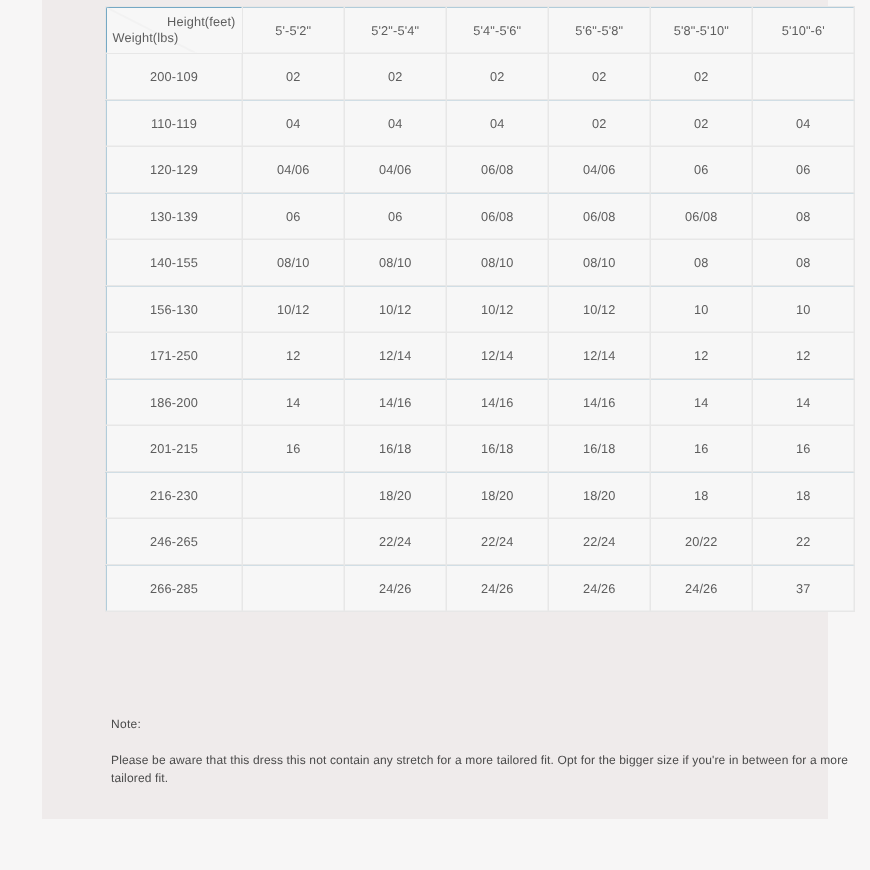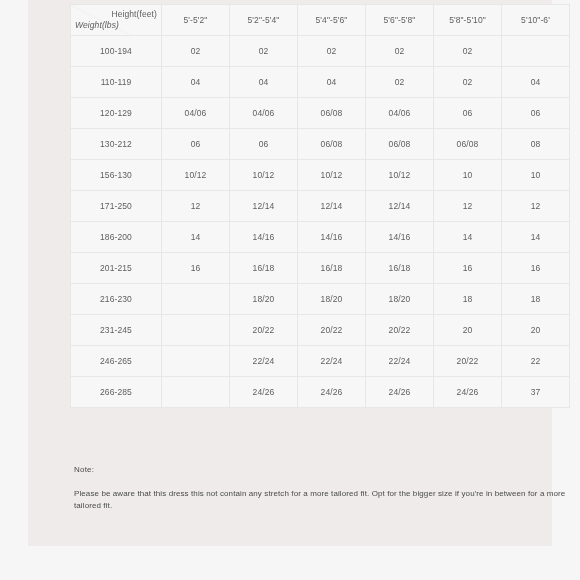--- a/index.html
+++ b/index.html
@@ -75,21 +75,20 @@
     color: #5e5e5e;
     white-space: nowrap;
   }
   td.corner .lbl-w {
     position: absolute;
     left: 4px;
     bottom: 5px;
     font-size: 8.5px;
     color: #5e5e5e;
     white-space: nowrap;
-    font-style: italic;
   }
 
   
   th.hcol {
     height: 46px;
     background: #dedede;
     border: 1px solid #e4e4e4;
     font-size: 8.5px;
     color: #5e5e5e;
   }
@@ -107,21 +106,21 @@
   td.blank {
     background: #dedede;
     border: 1px solid #e4e4e4;
     color: transparent;
   }
 
   
   .note {
     position: absolute;
     left: 46px;
-    top: 465px;
+    top: 478px;
     width: 492px;
   }
   .note-title {
     font-size: 8px;
     color: #4a4a4a;
     margin: 0 0 14px 0;
     letter-spacing: 0.2px;
   }
   .note-body {
     font-size: 8px;
@@ -150,21 +149,21 @@
         <th class="hcol">5'-5'2"</th>
             <th class="hcol">5'2"-5'4"</th>
             <th class="hcol">5'4"-5'6"</th>
             <th class="hcol">5'6"-5'8"</th>
             <th class="hcol">5'8"-5'10"</th>
             <th class="hcol">5'10"-6'</th>
           </tr>
       </thead>
       <tbody>
           <tr>
-            <td class="wcol">100-194</td>
+            <td class="wcol">200-109</td>
             <td class="">02</td>
             <td class="">02</td>
             <td class="">02</td>
             <td class="">02</td>
             <td class="">02</td>
             <td class="blank"></td>
           </tr>
           <tr>
             <td class="wcol">110-119</td>
             <td class="">04</td>
@@ -177,26 +176,35 @@
           <tr>
             <td class="wcol">120-129</td>
             <td class="">04/06</td>
             <td class="">04/06</td>
             <td class="">06/08</td>
             <td class="">04/06</td>
             <td class="">06</td>
             <td class="">06</td>
           </tr>
           <tr>
-            <td class="wcol">130-212</td>
-            <td class="">06</td>
-            <td class="">06</td>
-            <td class="">06/08</td>
-            <td class="">06/08</td>
-            <td class="">06/08</td>
+            <td class="wcol">130-139</td>
+            <td class="">06</td>
+            <td class="">06</td>
+            <td class="">06/08</td>
+            <td class="">06/08</td>
+            <td class="">06/08</td>
+            <td class="">08</td>
+          </tr>
+          <tr>
+            <td class="wcol">140-155</td>
+            <td class="">08/10</td>
+            <td class="">08/10</td>
+            <td class="">08/10</td>
+            <td class="">08/10</td>
+            <td class="">08</td>
             <td class="">08</td>
           </tr>
           <tr>
             <td class="wcol">156-130</td>
             <td class="">10/12</td>
             <td class="">10/12</td>
             <td class="">10/12</td>
             <td class="">10/12</td>
             <td class="">10</td>
             <td class="">10</td>
@@ -231,29 +239,20 @@
           <tr>
             <td class="wcol">216-230</td>
             <td class="blank"></td>
             <td class="">18/20</td>
             <td class="">18/20</td>
             <td class="">18/20</td>
             <td class="">18</td>
             <td class="">18</td>
           </tr>
           <tr>
-            <td class="wcol">231-245</td>
-            <td class="blank"></td>
-            <td class="">20/22</td>
-            <td class="">20/22</td>
-            <td class="">20/22</td>
-            <td class="">20</td>
-            <td class="">20</td>
-          </tr>
-          <tr>
             <td class="wcol">246-265</td>
             <td class="blank"></td>
             <td class="">22/24</td>
             <td class="">22/24</td>
             <td class="">22/24</td>
             <td class="">20/22</td>
             <td class="">22</td>
           </tr>
           <tr>
             <td class="wcol">266-285</td>

